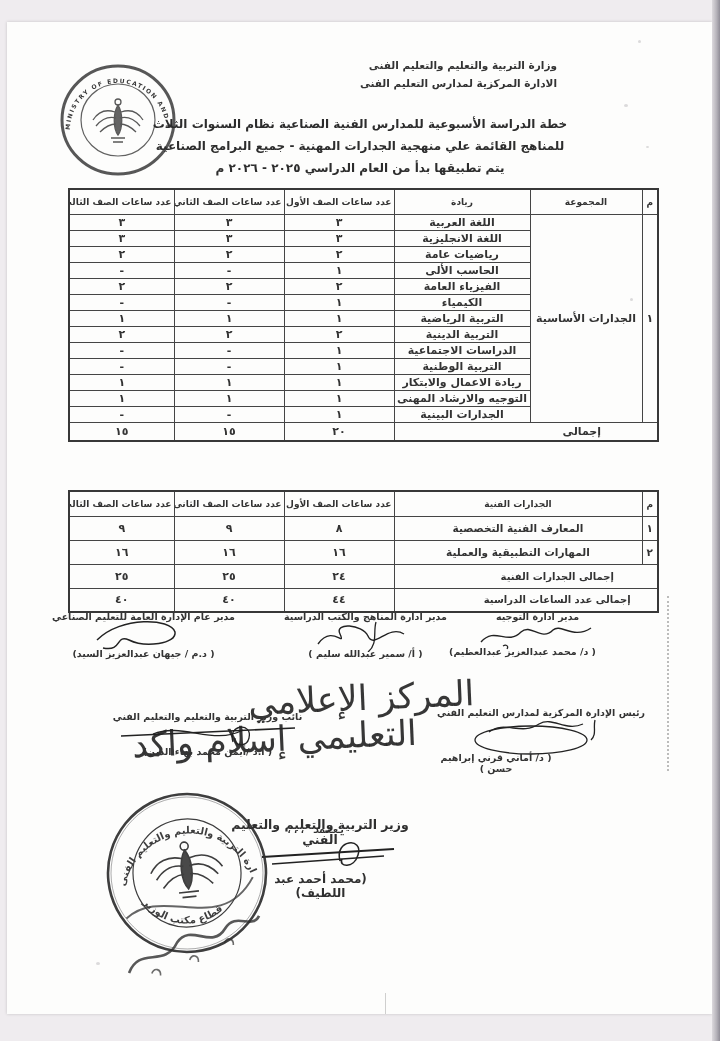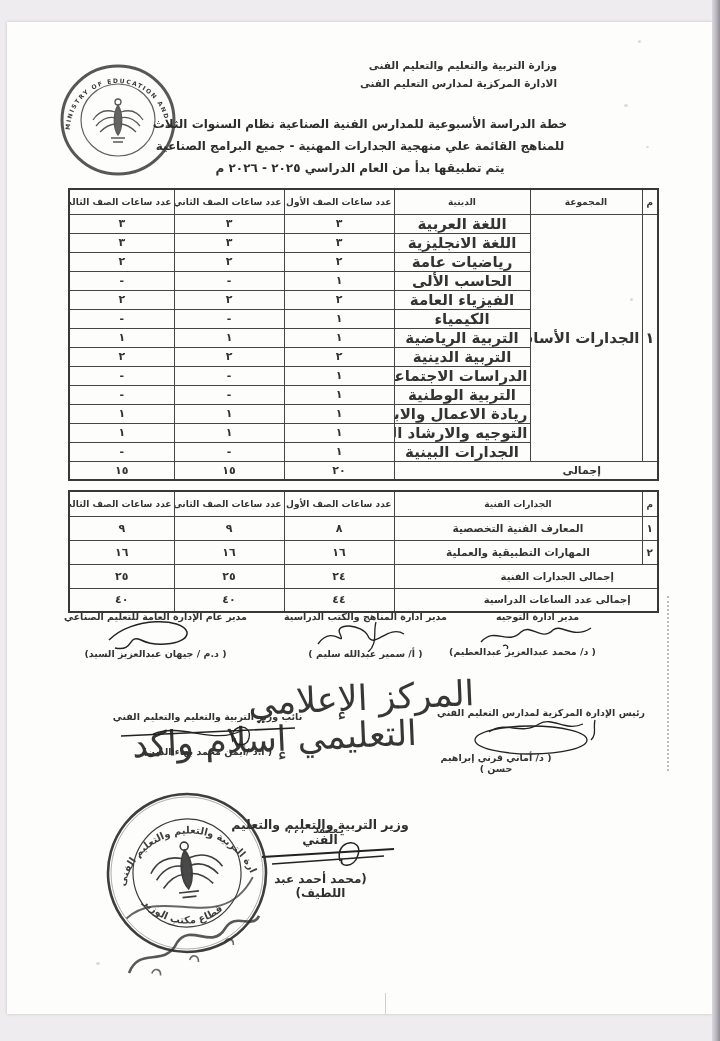--- a/index.html
+++ b/index.html
@@ -34,21 +34,21 @@
     table-layout:fixed; width:589px; background:transparent;
   }
   table.sched td, table.sched th {
     border:1px solid #454545; padding:0 2px; text-align:center;
     font-weight:bold; color:#333; overflow:hidden; white-space:nowrap;
   }
   table.sched { border:2px solid #383838; }
   #table1 { left:68px; top:188px; }
   #table2 { left:68px; top:490px; }
   .hdr { font-size:9px; height:25px; background:#fdfdfc; }
-  #table1 td { height:16px; font-size:15px; }
+  #table1 td { height:16px; font-size:11px; }
   #table1 .num { font-size:11px; }
   #table1 .total-row td { height:19px; font-size:11px;margin-left:6px; }
   #table1 .total-label { text-align:center; padding-left:114px; }
   #table2 td { height:24px; font-size:10.5px; }
   #table2 .num { font-size:11px; }
   #table2 .merged-label { text-align:center; padding-left:65px; font-size:10px; }
   .col-no { width:16px; } .col-group { width:112px; } .col-subj { width:136px; }
   .col-g1 { width:110px; } .col-g2 { width:110px; } .col-g3 { width:105px; }
   .col-name2 { width:248px; }
 
@@ -114,21 +114,21 @@
       <col class="col-group">
       <col class="col-subj">
       <col class="col-g1">
       <col class="col-g2">
       <col class="col-g3">
     </colgroup>
   <tbody>
       <tr class="hdr">
     <th>م</th>
     <th>المجموعة</th>
-    <th>الدينية</th>
+    <th>ريادة</th>
     <th>عدد ساعات الصف الأول</th>
     <th>عدد ساعات الصف الثاني</th>
     <th>عدد ساعات الصف الثالث</th>
   </tr>
   <tr>
     <td rowspan="13">١</td>
     <td rowspan="13">الجدارات الأساسية</td>
     <td>اللغة العربية</td>
     <td class="num">٣</td>
     <td class="num">٣</td>
@@ -269,21 +269,21 @@
   <div class="sig-name" style="padding-right:30px;">( د/ محمد عبدالعزيز عبدالعظيم)</div>
 </div>
 <div class="sigblock" style="left:268px;top:611px;width:195px;">
   <div class="sig-title">مدير ادارة المناهج والكتب الدراسية</div>
   <svg class="sig-svg" width="120" height="32" viewBox="0 0 120 32">
     <path d="M12,24 C26,4 40,28 34,14 C28,2 56,4 62,16 C68,30 82,4 98,14" stroke="#222" fill="none" stroke-width="1.4"></path>
     <path d="M70,2 C67,12 72,24 62,32" stroke="#222" fill="none" stroke-width="1.3"></path>
   </svg>
   <div class="sig-name">( أ/ سمير عبدالله سليم )</div>
 </div>
-<div class="sigblock" style="left:58px;top:611px;width:195px;">
+<div class="sigblock" style="left:46px;top:611px;width:195px;">
   <div class="sig-title">مدير عام الإدارة العامة للتعليم الصناعي</div>
   <svg class="sig-svg" width="130" height="32" viewBox="0 0 130 32">
     <path d="M18,20 C42,-4 92,-2 96,12 C98,24 66,28 50,20 C36,14 44,32 24,28" stroke="#222" fill="none" stroke-width="1.5"></path>
   </svg>
   <div class="sig-name">( د.م / جيهان عبدالعزيز السيد)</div>
 </div>
 
 <div class="watermark" id="wm1">المركز الإعلامي</div>
 <div class="watermark" id="wm2">التعليمي إسلام واكد</div>
 

